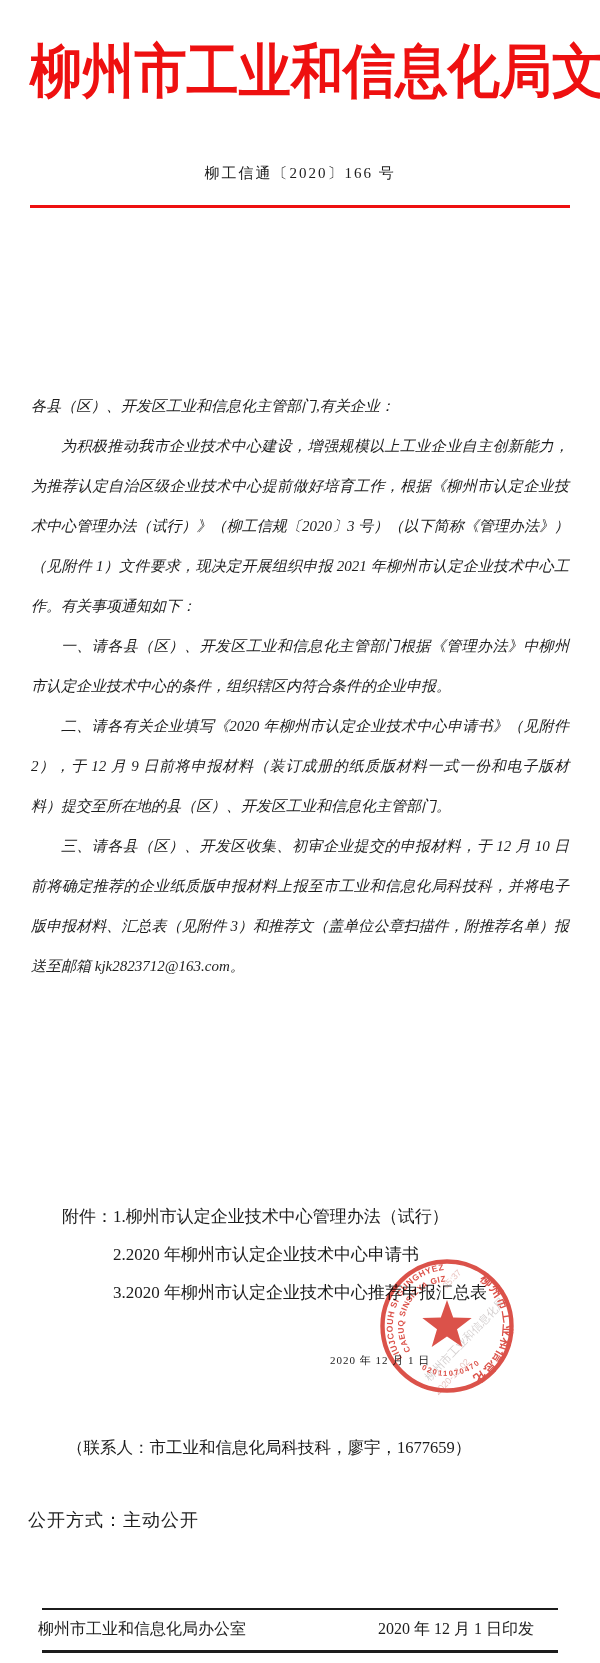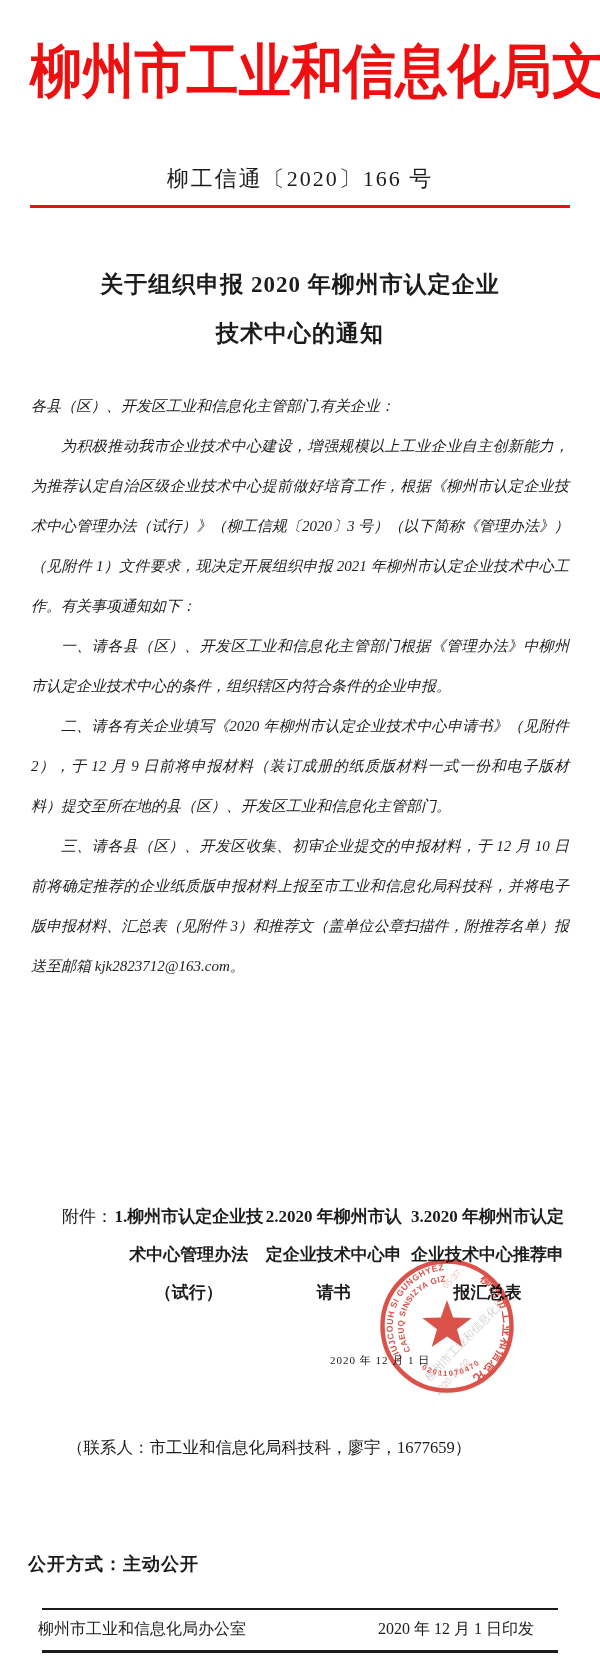--- a/index.html
+++ b/index.html
@@ -18,21 +18,21 @@
     font-size:58px;line-height:76px;font-weight:bold;
     color:#ee1010;
     letter-spacing:0px;
     transform:scaleX(0.90);
     transform-origin:50% 50%;
     white-space:nowrap;
   }
   .docnum{
     position:absolute;top:164px;left:0;width:600px;
     text-align:center;
-    font-size:22px;letter-spacing:2px;
+    font-size:15px;letter-spacing:2px;
   }
   .red-rule{
     position:absolute;top:205px;left:30px;width:540px;height:3px;
     background:#ee1010;
   }
   .title{
     position:absolute;top:260px;left:0;width:600px;
     text-align:center;
     font-weight:bold;
     font-size:23px;line-height:49px;
@@ -42,41 +42,41 @@
     position:absolute;top:386px;left:31px;width:538px;
     font-size:15px;line-height:40px;
     text-align:justify;
     font-style:italic;
   }
   .body-text p{margin:0;padding:0;}
   .body-text p.para{text-indent:2em;}
   .attachments{
     position:absolute;top:1198px;left:62px;width:510px;
     font-size:17px;line-height:38px;
-    display:flex;flex-direction:row;align-items:flex-start;text-align:center;
+    display:flex;flex-direction:row;align-items:flex-start;
   }
   .attachments .att-label{white-space:nowrap;}
-  .attachments .att-items{display:flex;flex-direction:row;font-weight:bold;}
+  .attachments .att-items{display:flex;flex-direction:column;}
   .doc-date{
     position:absolute;top:1353px;left:330px;
     font-size:11px;letter-spacing:1px;white-space:nowrap;
   }
   .seal{
     position:absolute;top:1256px;left:377px;width:140px;height:140px;
     mix-blend-mode:multiply;
     opacity:0.93;
   }
   .contact{
     position:absolute;top:1437px;left:67px;width:500px;
     font-size:16.5px;white-space:nowrap;
   }
   .publicity{
-    position:absolute;top:1552px;left:28px;
+    position:absolute;top:1508px;left:28px;
     font-family:"Liberation Sans","DejaVu Sans",sans-serif;
-    font-weight:bold;font-size:18px;letter-spacing:1px;
+    font-weight:normal;font-size:18px;letter-spacing:1px;
   }
   .footer-line-top{
     position:absolute;top:1608px;left:42px;width:516px;height:2px;background:#1c1c1c;
   }
   .footer-line-bottom{
     position:absolute;top:1650px;left:42px;width:516px;height:3px;background:#1c1c1c;
   }
   .footer-row{
     position:absolute;top:1619px;left:26px;width:516px;
     font-size:16px;
@@ -91,24 +91,20 @@
 <body>
 
 <div class="page">
 
   <div class="banner">柳州市工业和信息化局文件</div>
 
   <div class="docnum">柳工信通〔2020〕166 号</div>
 
   <div class="red-rule"></div>
 
-  <div class="title">
-    <div>关于组织申报 2020 年柳州市认定企业</div>
-    <div>技术中心的通知</div>
-  </div>
 
   <div class="body-text">
     <p class="salutation">各县（区）、开发区工业和信息化主管部门,有关企业：</p>
     <p class="para">为积极推动我市企业技术中心建设，增强规模以上工业企业自主创新能力，为推荐认定自治区级企业技术中心提前做好培育工作，根据《柳州市认定企业技术中心管理办法（试行）》（柳工信规〔2020〕3 号）（以下简称《管理办法》）（见附件 1）文件要求，现决定开展组织申报 2021 年柳州市认定企业技术中心工作。有关事项通知如下：</p>
     <p class="para">一、请各县（区）、开发区工业和信息化主管部门根据《管理办法》中柳州市认定企业技术中心的条件，组织辖区内符合条件的企业申报。</p>
     <p class="para">二、请各有关企业填写《2020 年柳州市认定企业技术中心申请书》（见附件 2），于 12 月 9 日前将申报材料（装订成册的纸质版材料一式一份和电子版材料）提交至所在地的县（区）、开发区工业和信息化主管部门。</p>
     <p class="para">三、请各县（区）、开发区收集、初审企业提交的申报材料，于 12 月 10 日前将确定推荐的企业纸质版申报材料上报至市工业和信息化局科技科，并将电子版申报材料、汇总表（见附件 3）和推荐文（盖单位公章扫描件，附推荐名单）报送至邮箱 kjk2823712@163.com。</p>
   </div>
 
   <div class="attachments">

